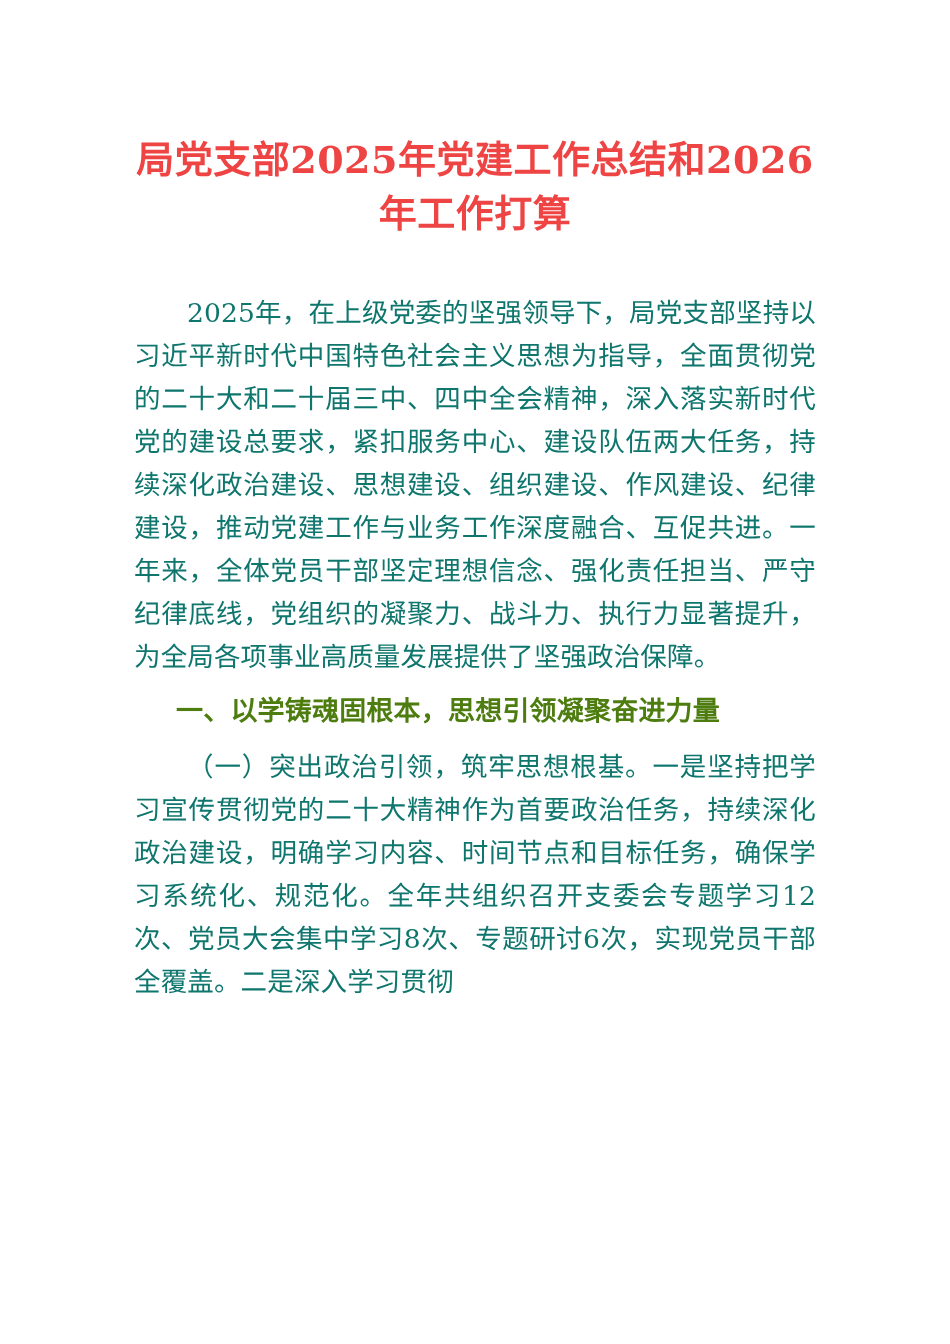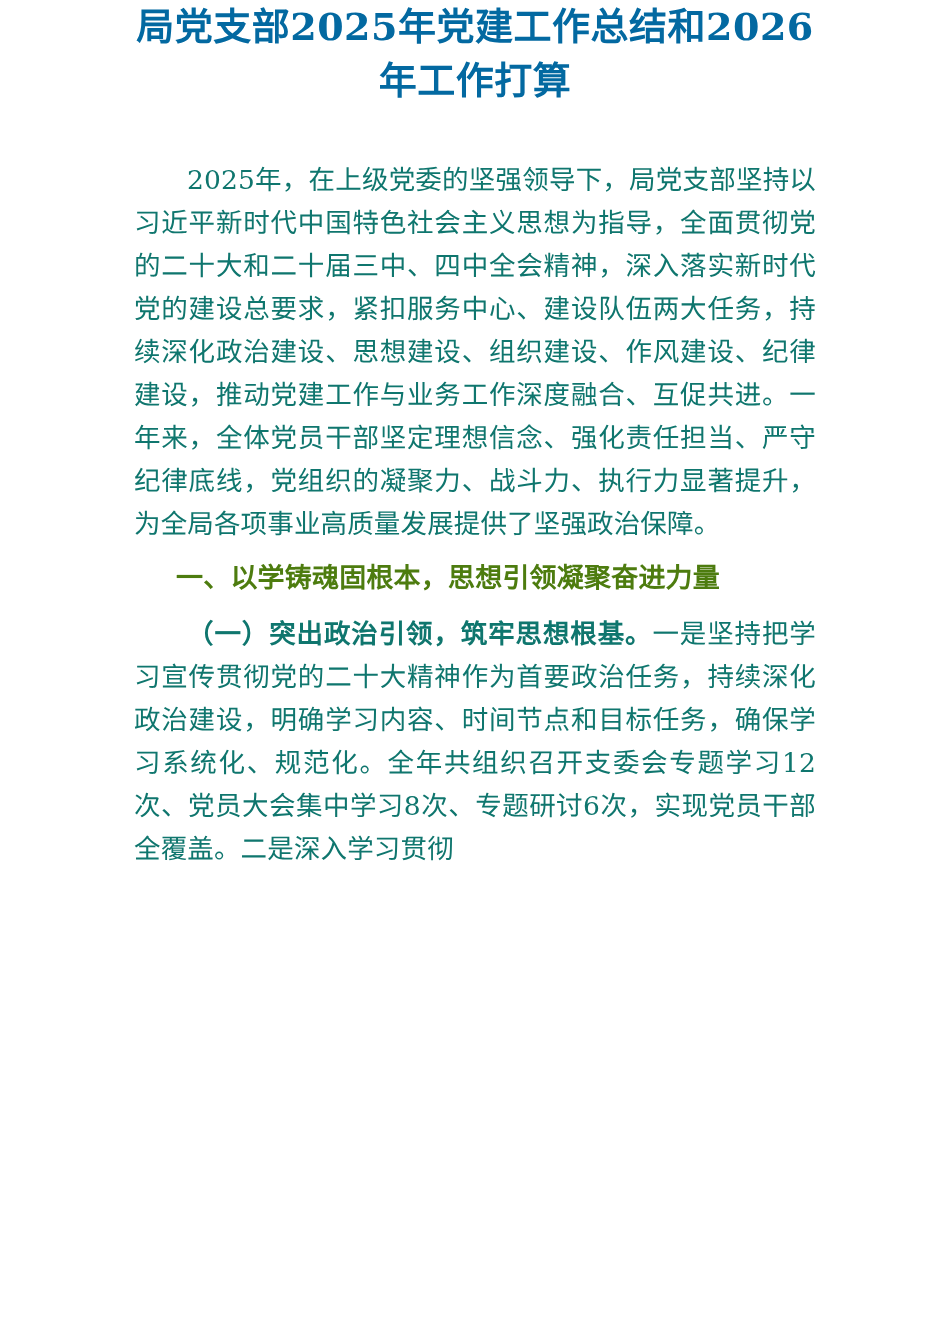--- a/index.html
+++ b/index.html
@@ -26,23 +26,24 @@
     width: 706px;
   }
 
   
   .doc-title {
     font-family: "DejaVu Serif", "Liberation Serif", serif;
     font-weight: 700;
     font-size: 38px;
     line-height: 54px;
     text-align: center;
-    color: #0369a1;
+    color: #ef4444;
     letter-spacing: 0.5px;
     margin: 0;
+    padding-top: 133px;
     padding-bottom: 0;
     word-break: break-all;
   }
 
   
   .section-heading {
     font-family: "Liberation Sans", "DejaVu Sans", sans-serif;
     font-weight: 700;
     font-size: 27px;
     line-height: 43px;
@@ -62,21 +63,21 @@
     color: #0f766e;
     margin: 12px;
     text-indent: 53px;
     text-align: justify;
     text-justify: inter-ideograph;
     letter-spacing: 0.15px;
     word-break: break-all;
   }
 
   .body-par .lead-bold {
-    font-weight: 700;
+    font-weight: 400;
   }
 
   
   .title-gap {
     height: 38px;
   }
 </style>
 </head>
 <body>
 

